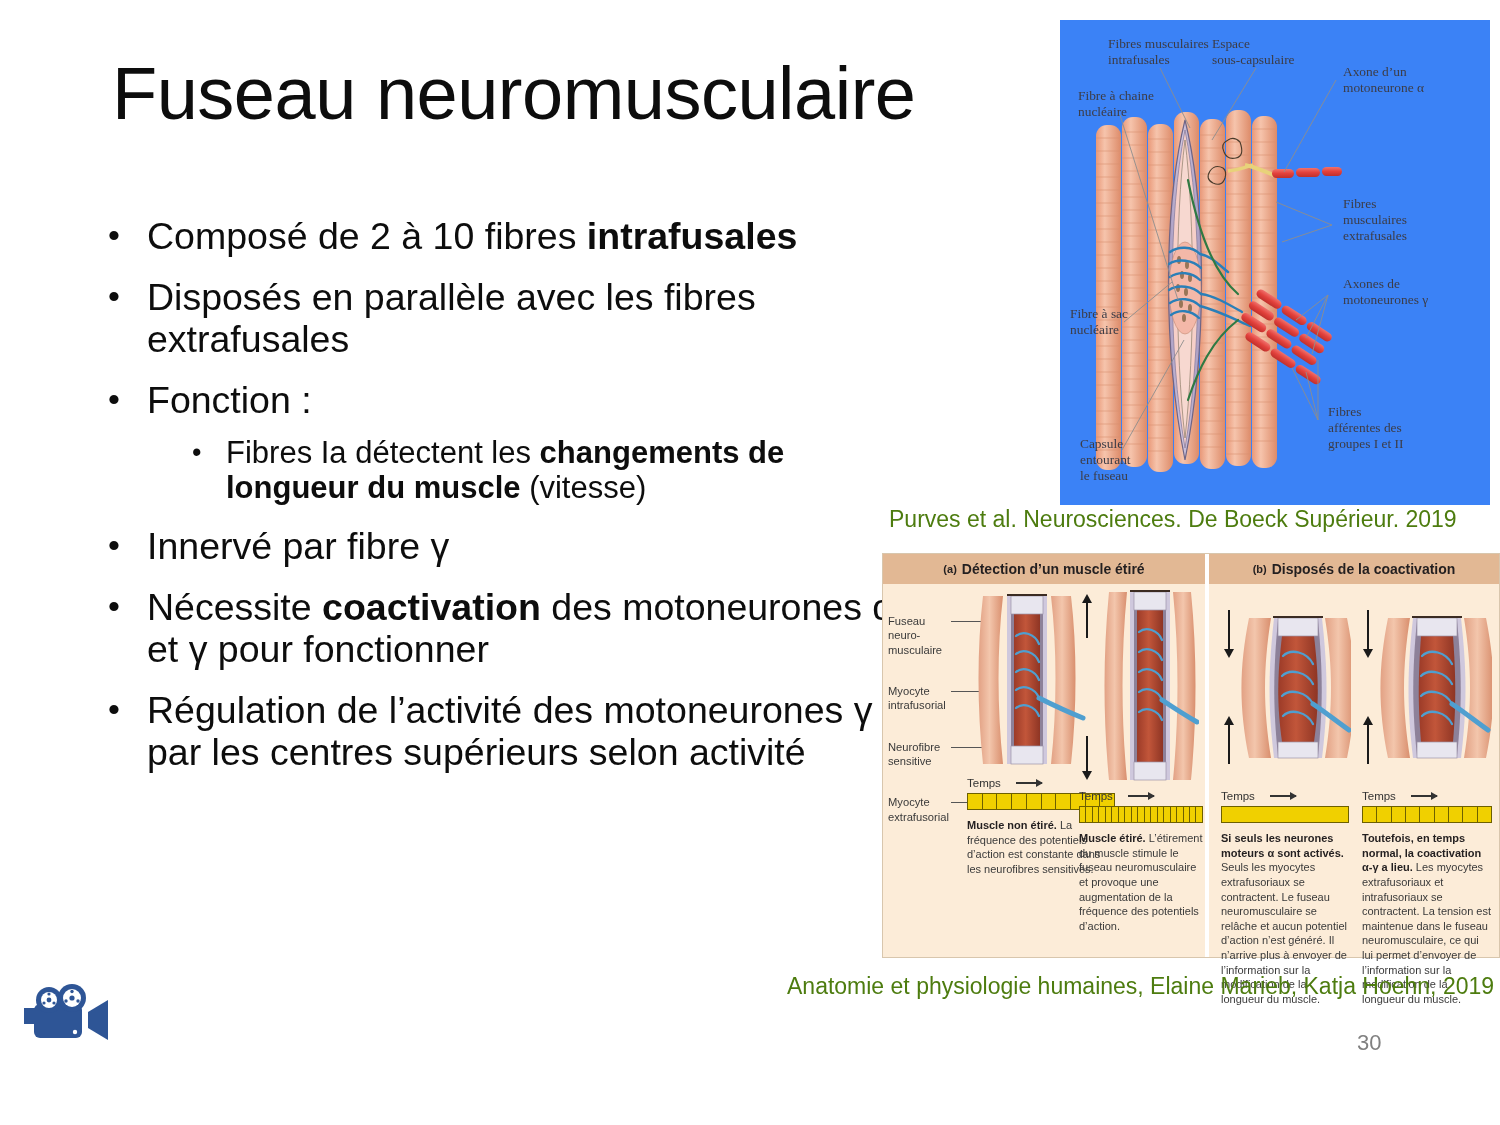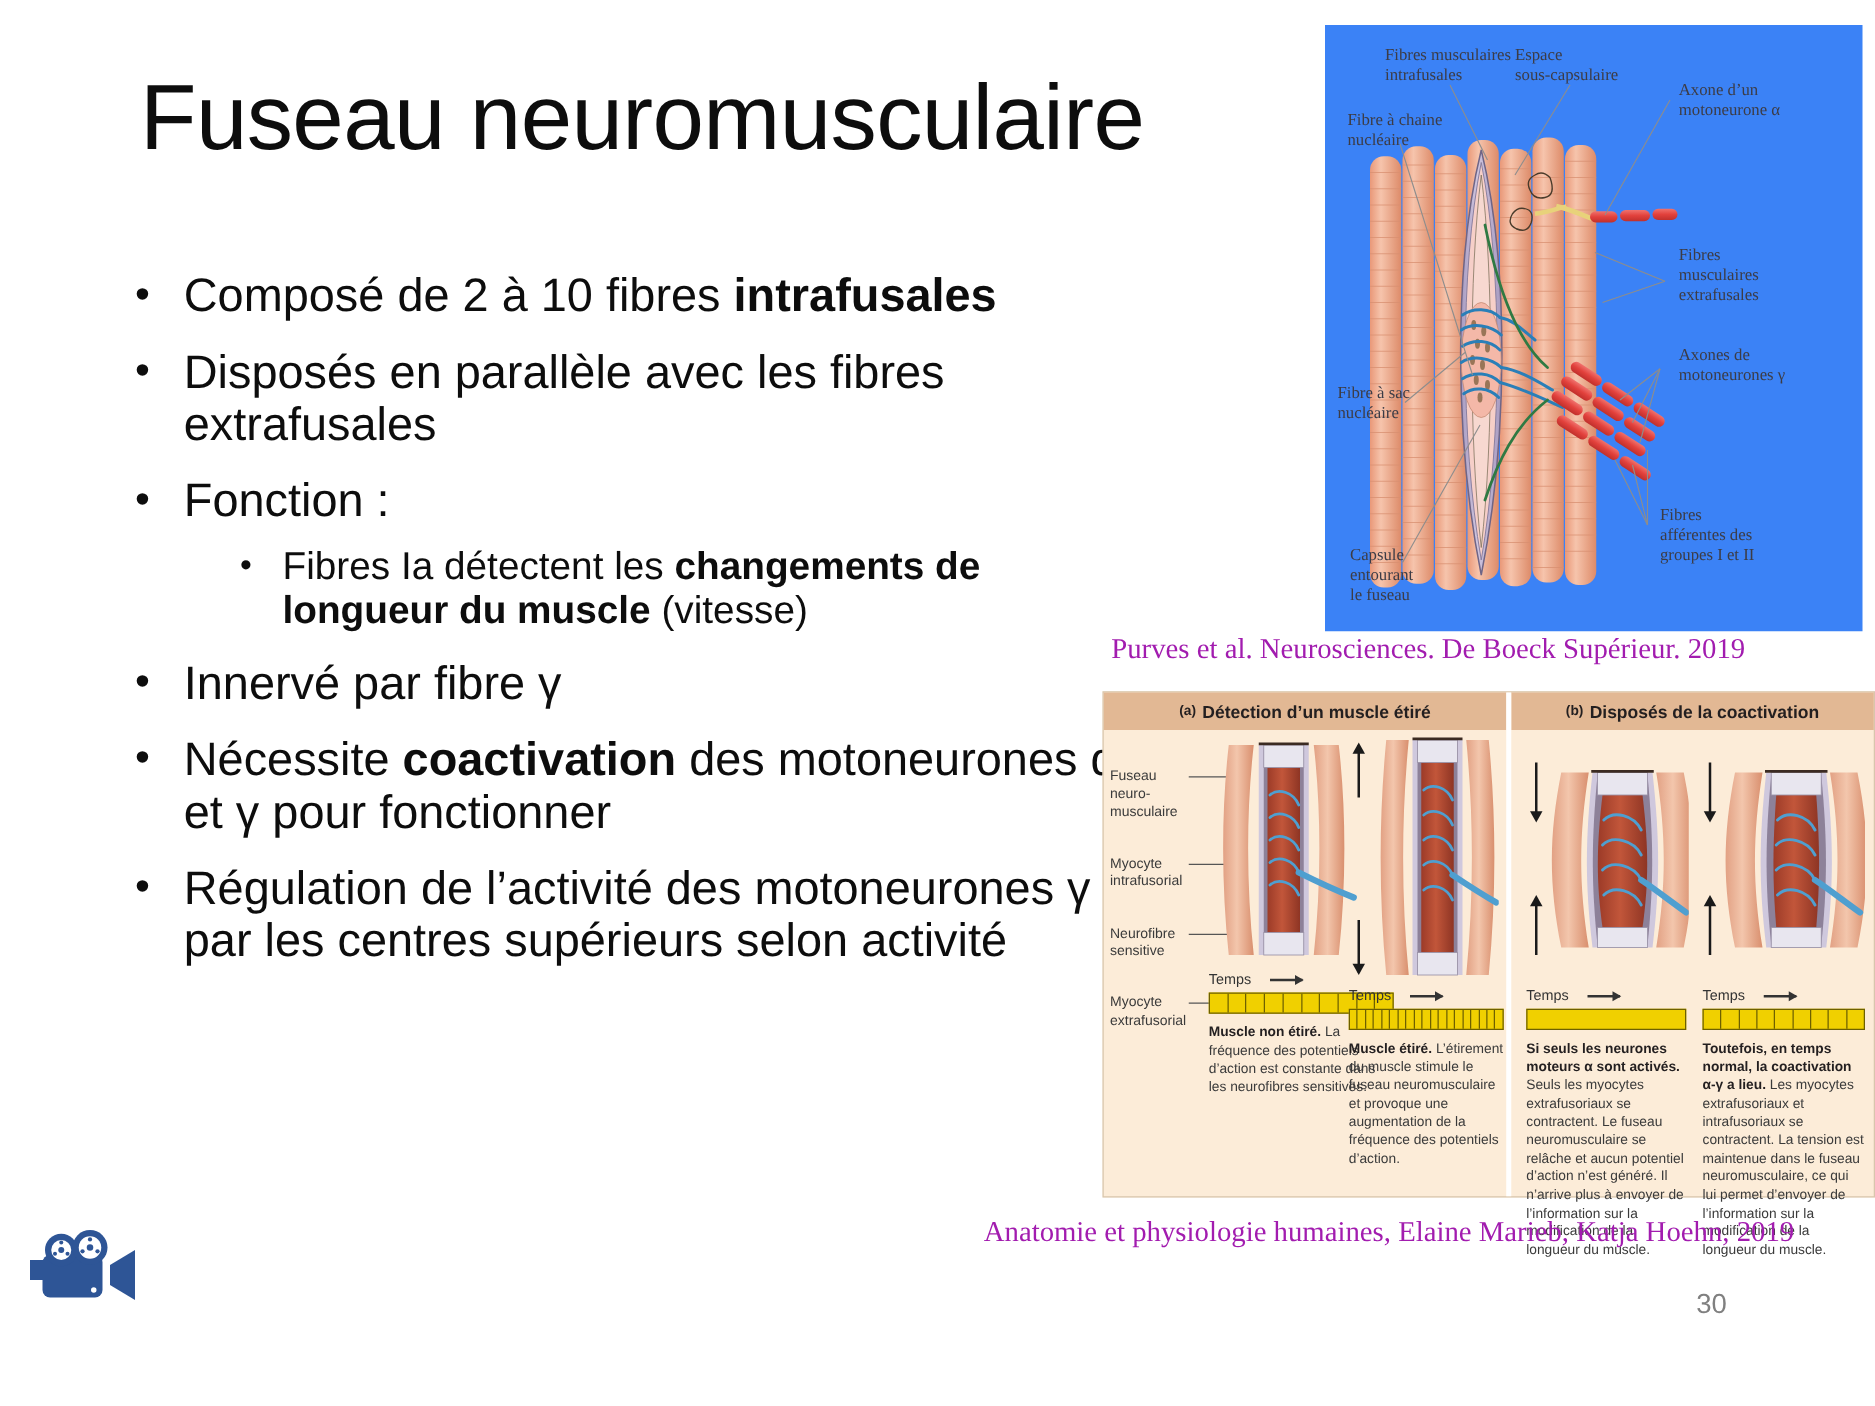--- a/index.html
+++ b/index.html
@@ -31,22 +31,22 @@
   .bullet.lvl2 .dot { width: 34px; flex: 0 0 34px; font-size: 27px; }
   b { font-weight: bold; }
 
   
   .fig1 {
     position: absolute; left: 1060px; top: 20px; width: 430px; height: 485px;
     background: #3b82f6;
   }
   .fig1 svg { display: block; }
   .cap {
-    position: absolute; font-size: 23px; color: #a21caf;
-    font-family: Liberation Serif, serif; white-space: nowrap; text-align: right;
+    position: absolute; font-size: 23px; color: #4d7c0f;
+    font-family: Liberation Sans, sans-serif; white-space: nowrap; text-align: right;
   }
   .cap1 { left: 889px; top: 506px; }
   .cap2 { left: 787px; top: 973px; }
 
   
   .fig2 {
     position: absolute; left: 882px; top: 553px; width: 618px; height: 405px;
     background: #fcecd8; border: 1px solid #d8c6ad;
   }
   .fig2 .panel-head {

